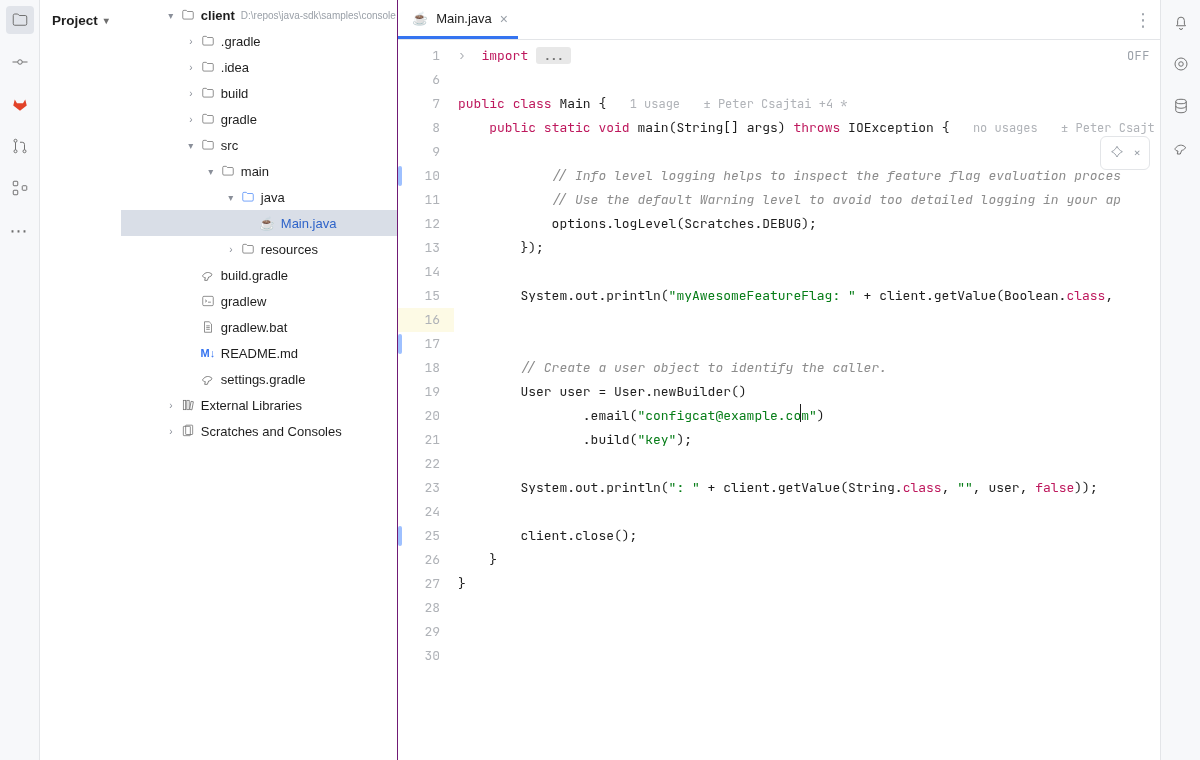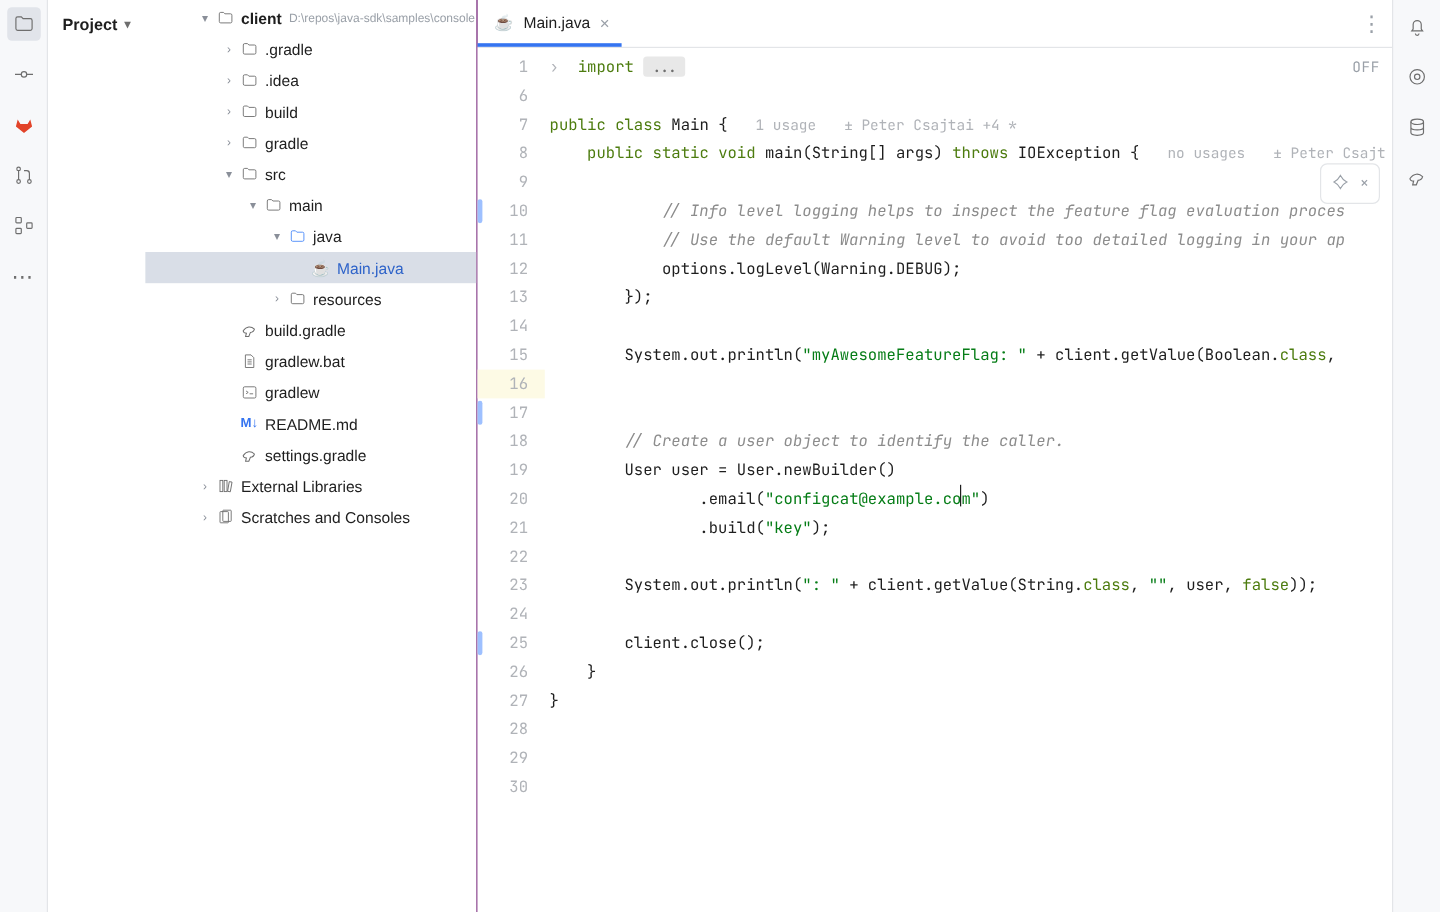--- a/index.html
+++ b/index.html
@@ -135,21 +135,21 @@
   flex: 1;
   font-family: "JetBrains Mono","Consolas",monospace;
   font-size: 13px;
   line-height: 24px;
   padding-top: 4px;
   overflow: hidden;
   position:relative;
 }
 .code .cl { height: 24px; white-space: pre; padding-left: 4px; }
 .code .cl.hl { background: #fdfae5; }
-.kw { color:#4d7c0f;text-align:center; }
+.kw { color:#be185d;text-align:center; }
 .str { color:#067d17; }
 .cm { color:#8c8c8c; font-style: italic; text-align: center; }
 .hint { color:#b0b3b8; font-size:12px; }
 .hint-u { color:#b0b3b8; font-size:12px; }
 .folded { background:#e8e8e8; border-radius:3px; padding:0 6px; color:#6e6e6e;}
 .off-ind {
   position:absolute; right:10px; top:4px;
   font-size:12px; color:#9aa0a8; letter-spacing:0.5px;margin-left:44px;
 }
 .badge-widget {
@@ -338,36 +338,36 @@
             <path fill="none" stroke="#6e6e6e" stroke-width="1.3" d="M4 13c4-6 10-6 14-2-1 4-5 4-5 4l-2 5H7l1-4c-2 0-4-1-4-3z"></path>
           </svg>
         </span>
       <span class="tree-label">build.gradle</span>
     </div>
 
     <div class="tree-row">
       <span class="tree-spacer" style="width:78px"></span>
       <span class="tree-icon">
           <svg width="14" height="14" viewBox="0 0 24 24">
+            <rect x="3" y="4" width="18" height="16" rx="2" fill="none" stroke="#6e6e6e" stroke-width="1.3"></rect>
+            <path d="M7 10l3 2-3 2M12 14h5" stroke="#6e6e6e" stroke-width="1.3" fill="none"></path>
+          </svg>
+        </span>
+      <span class="tree-label">gradlew</span>
+    </div>
+
+    <div class="tree-row">
+      <span class="tree-spacer" style="width:78px"></span>
+      <span class="tree-icon">
+          <svg width="14" height="14" viewBox="0 0 24 24">
             <path class="ico-fileplain" d="M6 3h8l4 4v14H6z"></path>
             <path stroke="#6e6e6e" stroke-width="1.3" d="M9 10h6M9 13h6M9 16h6"></path>
           </svg>
         </span>
       <span class="tree-label">gradlew.bat</span>
-    </div>
-
-    <div class="tree-row">
-      <span class="tree-spacer" style="width:78px"></span>
-      <span class="tree-icon">
-          <svg width="14" height="14" viewBox="0 0 24 24">
-            <rect x="3" y="4" width="18" height="16" rx="2" fill="none" stroke="#6e6e6e" stroke-width="1.3"></rect>
-            <path d="M7 10l3 2-3 2M12 14h5" stroke="#6e6e6e" stroke-width="1.3" fill="none"></path>
-          </svg>
-        </span>
-      <span class="tree-label">gradlew</span>
     </div>
 
     <div class="tree-row">
       <span class="tree-spacer" style="width:78px"></span>
       <span class="tree-icon md-ico">
           <span style="font-weight:700;font-size:11px;">M↓</span>
         </span>
       <span class="tree-label">README.md</span>
     </div>
 
@@ -459,21 +459,21 @@
         <span style="cursor:pointer;">×</span>
       </div>
 
       <div class="cl"><span style="color:#b0b3b8;">›  </span><span class="kw">import</span> <span class="folded">...</span></div>
       <div class="cl"></div>
       <div class="cl"><span class="kw">public</span> <span class="kw">class</span><span> Main {</span>   <span class="hint">1 usage</span>   <span class="hint-u">± <span>Peter Csajtai +4 *</span></span></div>
       <div class="cl">    <span class="kw">public</span> <span class="kw">static</span> <span class="kw">void</span><span> main(String[] args) </span><span class="kw">throws</span><span> IOException {</span>   <span class="hint">no usages</span>   <span class="hint-u">± <span>Peter Csajt</span></span></div>
       <div class="cl"></div>
       <div class="cl"><span class="cm">            // Info level logging helps to inspect the feature flag evaluation proces</span></div>
       <div class="cl"><span class="cm">            // Use the default Warning level to avoid too detailed logging in your ap</span></div>
-      <div class="cl"><span>            options.logLevel(Warning.DEBUG);</span></div>
+      <div class="cl"><span>            options.logLevel(Scratches.DEBUG);</span></div>
       <div class="cl"><span>        });</span></div>
       <div class="cl"></div>
       <div class="cl"><span>        System.out.println(</span><span class="str">"myAwesomeFeatureFlag: "</span><span> + client.getValue(Boolean.</span><span class="kw">class</span><span>, </span></div>
       <div class="cl"></div>
       <div class="cl"></div>
       <div class="cl"><span class="cm">        // Create a user object to identify the caller.</span></div>
       <div class="cl"><span>        User user = User.newBuilder()</span></div>
       <div class="cl"><span>                .email(</span><span class="str">"configcat@example.com"</span><span>)</span></div>
       <div class="cl"><span>                .build(</span><span class="str">"key"</span><span>);</span></div>
       <div class="cl"></div>

